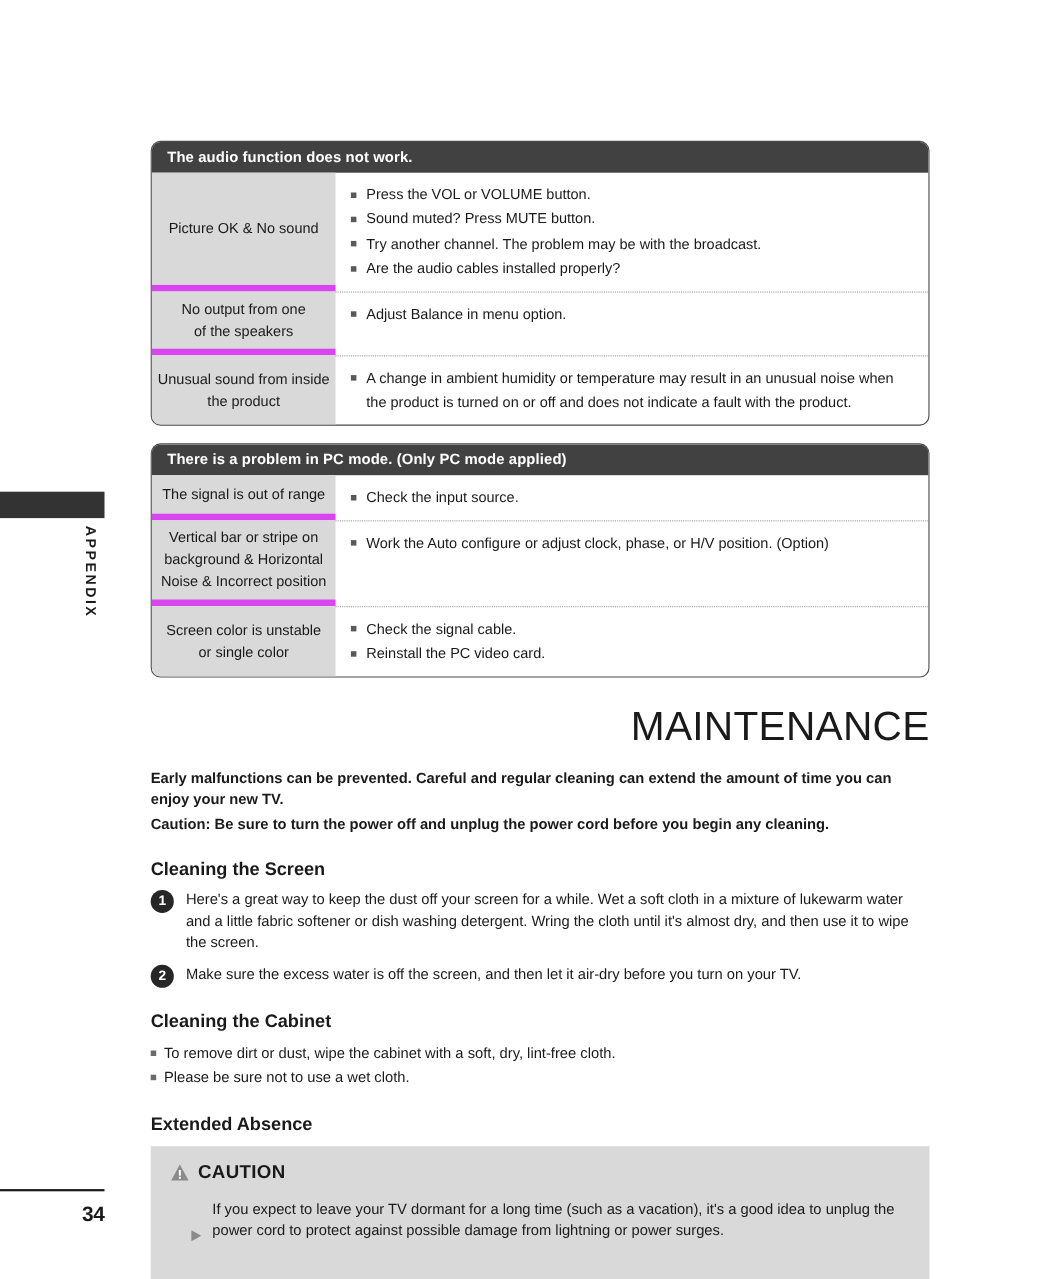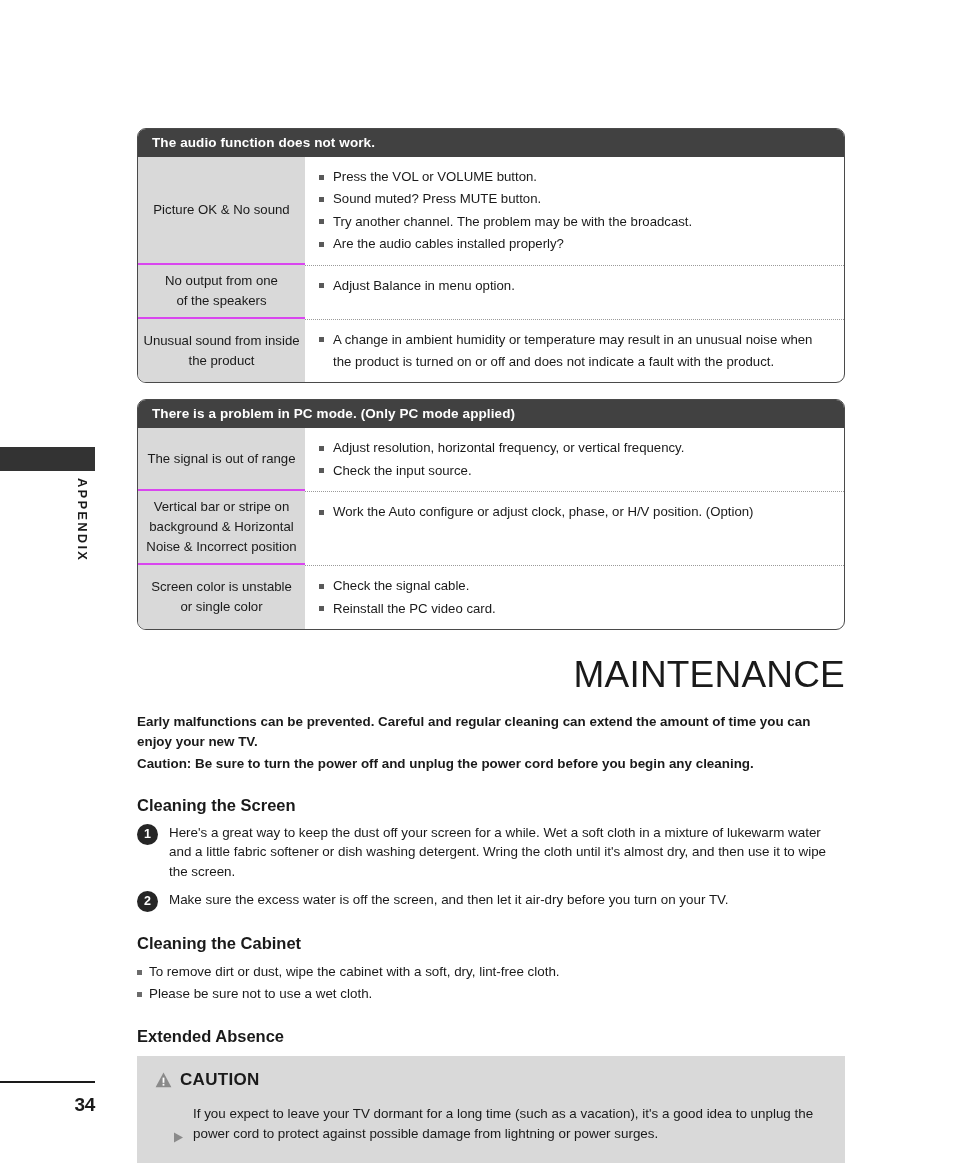--- a/index.html
+++ b/index.html
@@ -93,21 +93,21 @@
     background: #d9d9d9;
     color: #1a1a1a;
     font-size: 13.2px;
     line-height: 20px;
     display: flex;
     align-items: center;
     justify-content: center;
     text-align: center;
     padding: 6px 4px;
     box-sizing: border-box;
-    border-bottom: 2px solid #d946ef;
+    border-bottom: 6px solid #d946ef;
   }
   .trow:last-child .tcell-label { border-bottom: none; }
   .tcell-body {
     flex: 1 1 auto;
     padding: 9px 10px 9px 14px;
     box-sizing: border-box;
     border-top: 1px dotted #9a9a9a;
   }
   .trow:first-child .tcell-body { border-top: none; }
 
@@ -293,21 +293,20 @@
 
   <div class="tbl">
     <div class="tbl-header">There is a problem in PC mode. (Only PC mode applied)</div>
     <div class="tbl-body">
 
       <div class="trow">
         <div class="tcell-label">
           <span>The signal is out of range</span>
         </div>
         <div class="tcell-body">
-          <div class="bullet-line">Adjust resolution, horizontal frequency, or vertical frequency.</div>
           <div class="bullet-line">Check the input source.</div>
         </div>
       </div>
 
       <div class="trow">
         <div class="tcell-label">
           <span>Vertical bar or stripe on<br>background &amp; Horizontal<br>Noise &amp; Incorrect position</span>
         </div>
         <div class="tcell-body">
           <div class="bullet-line">Work the Auto configure or adjust clock, phase, or H/V position. (Option)</div>

